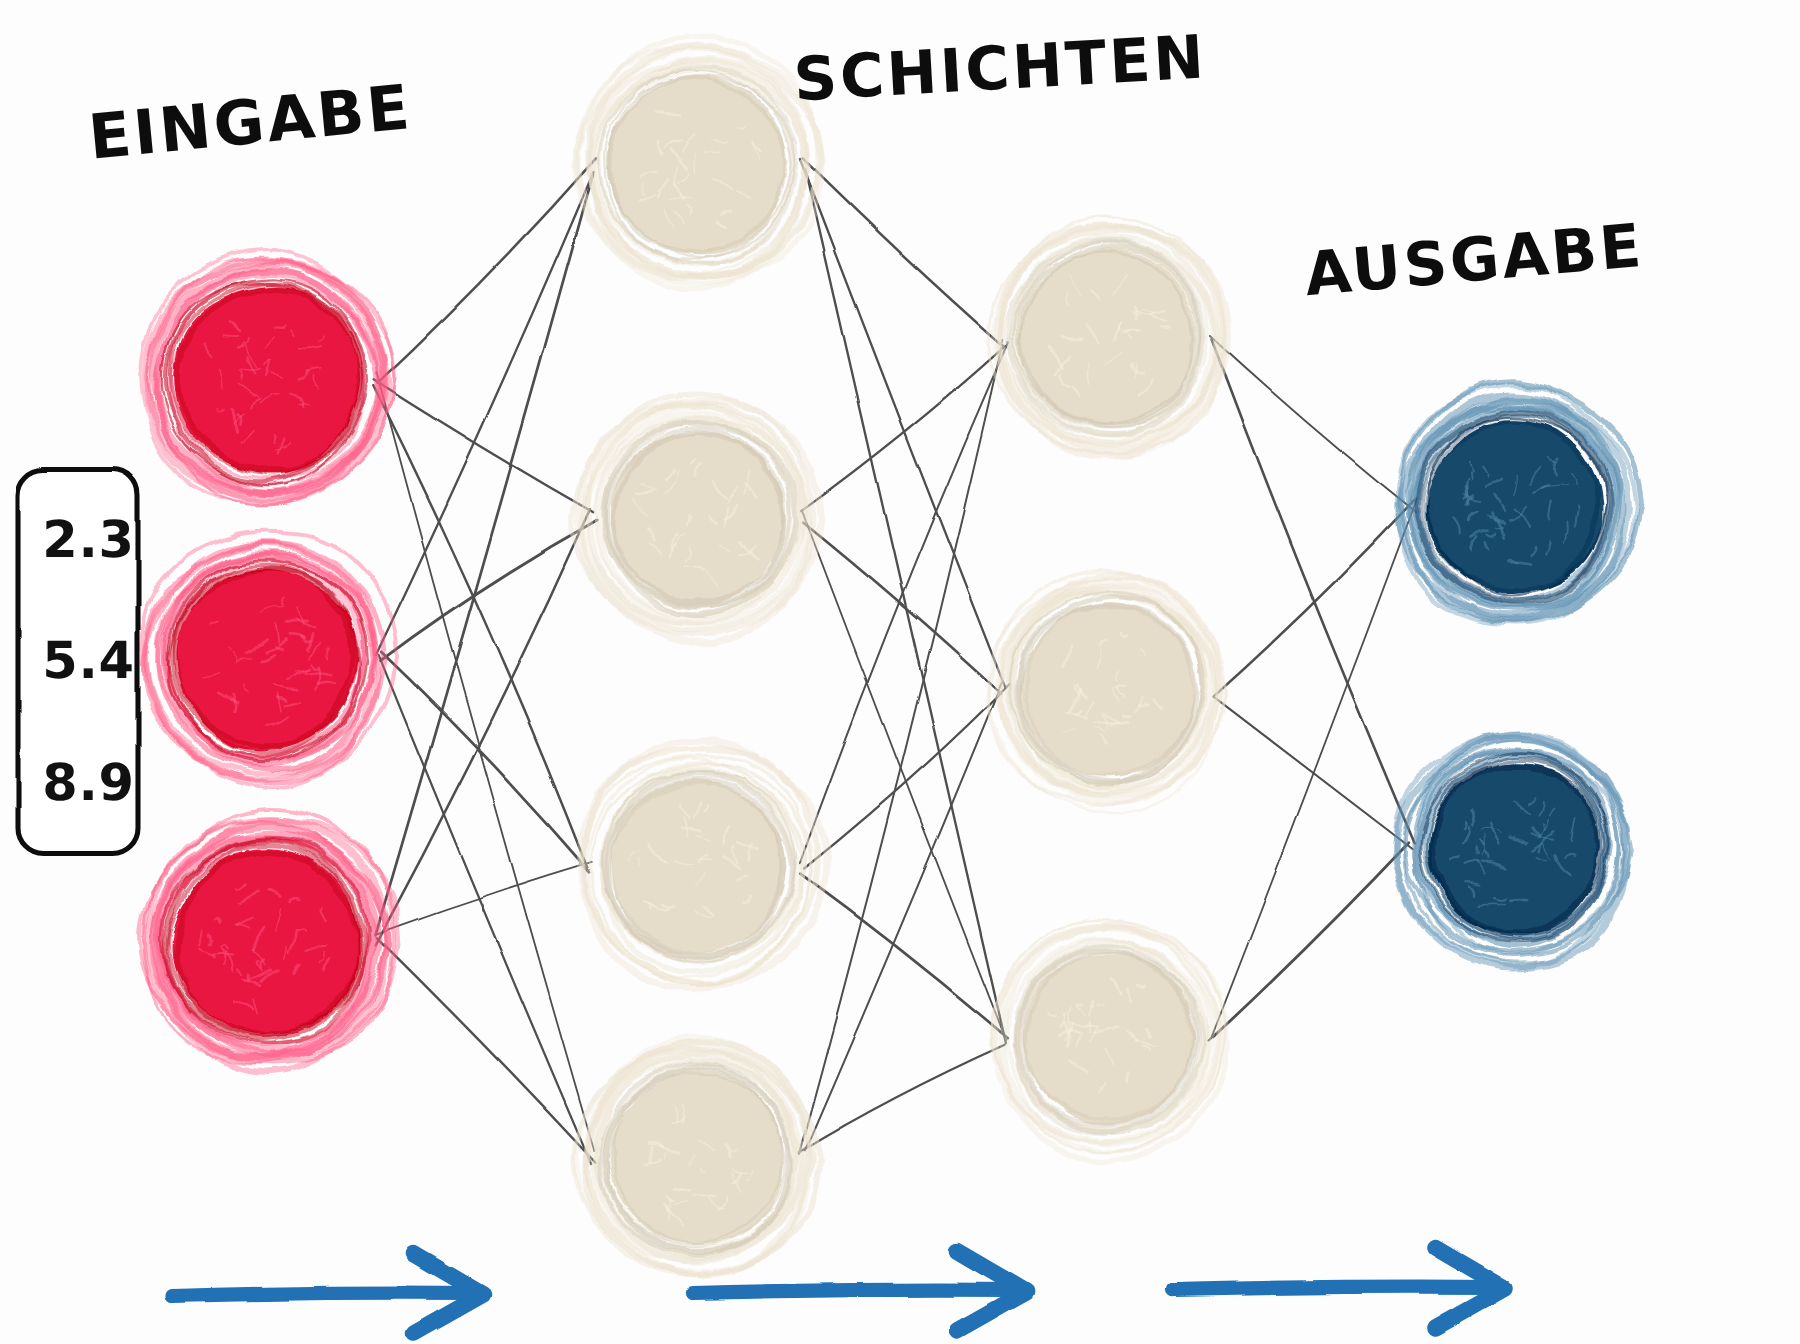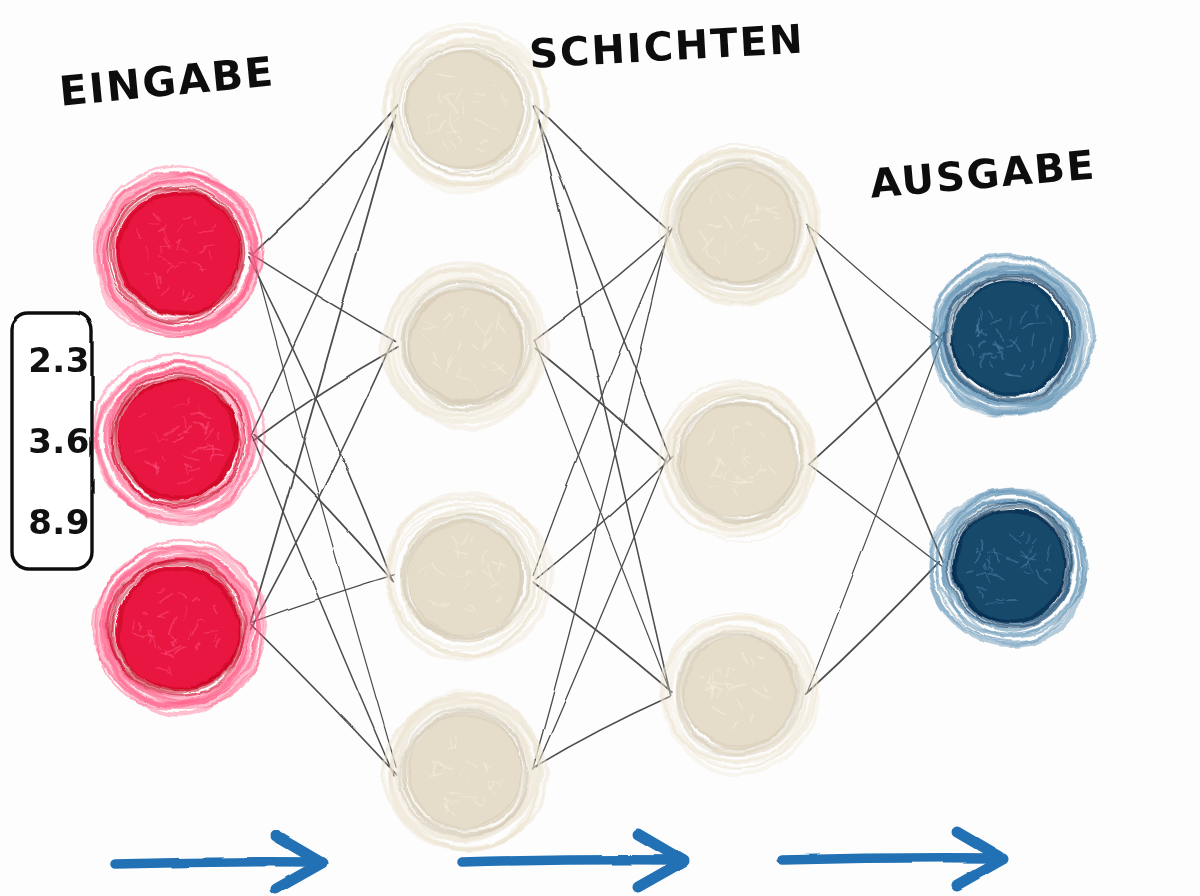--- a/index.html
+++ b/index.html
@@ -735,19 +735,19 @@
   <div class="layer-label" id="label-schichten">SCHICHTEN</div>
 
   <div class="layer-label" id="label-ausgabe">AUSGABE</div>
 
   <div class="value-box" id="input-box">
     <svg class="box-frame" viewBox="0 0 88 264" preserveAspectRatio="none">
       <rect x="4" y="4" width="80" height="256" rx="17" ry="17" fill="#ffffff" stroke="#111111" stroke-width="3.4" filter="url(#boxWarp)"></rect>
     </svg>
     <div class="vals" id="input-box-values">
         <div class="value-text">2.3</div>
-        <div class="value-text">3.6</div>
+        <div class="value-text">5.4</div>
         <div class="value-text">8.9</div>
       </div>
   </div>
 
 
 </div>
 
 </body></html>

